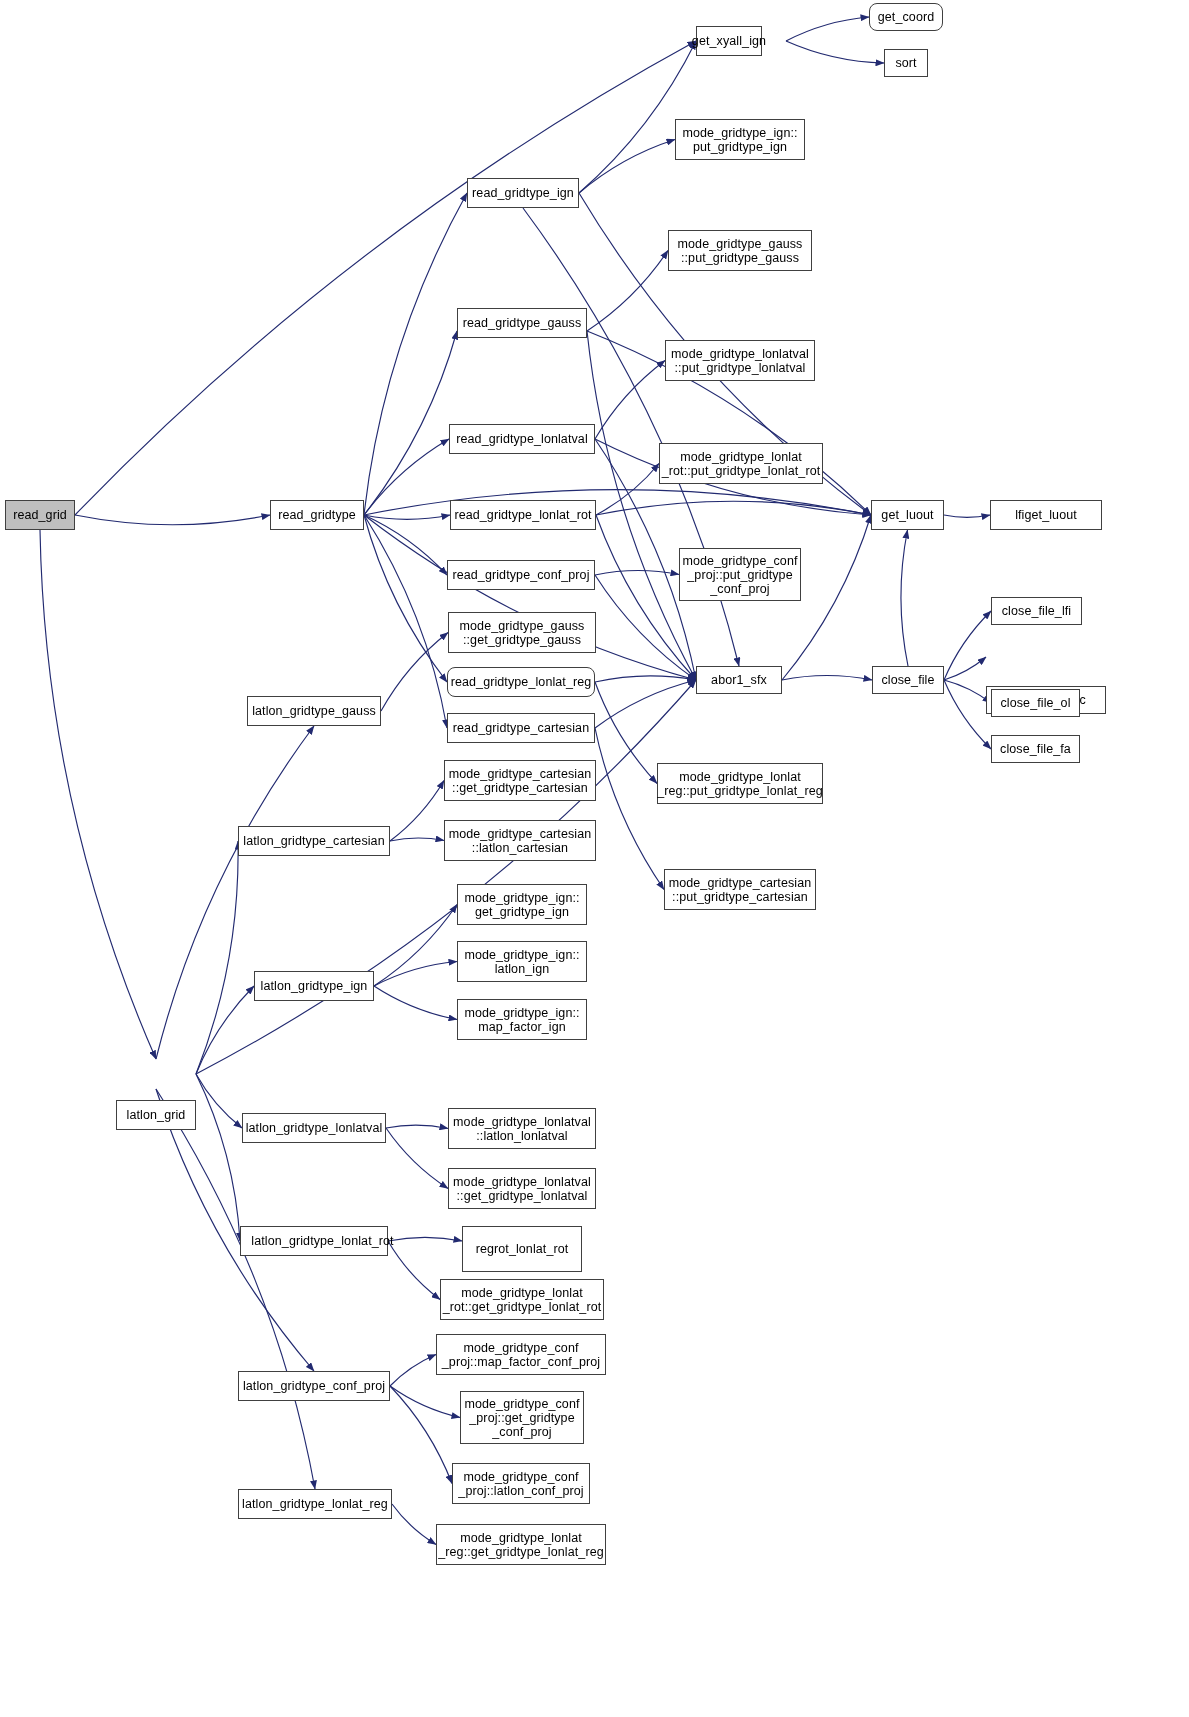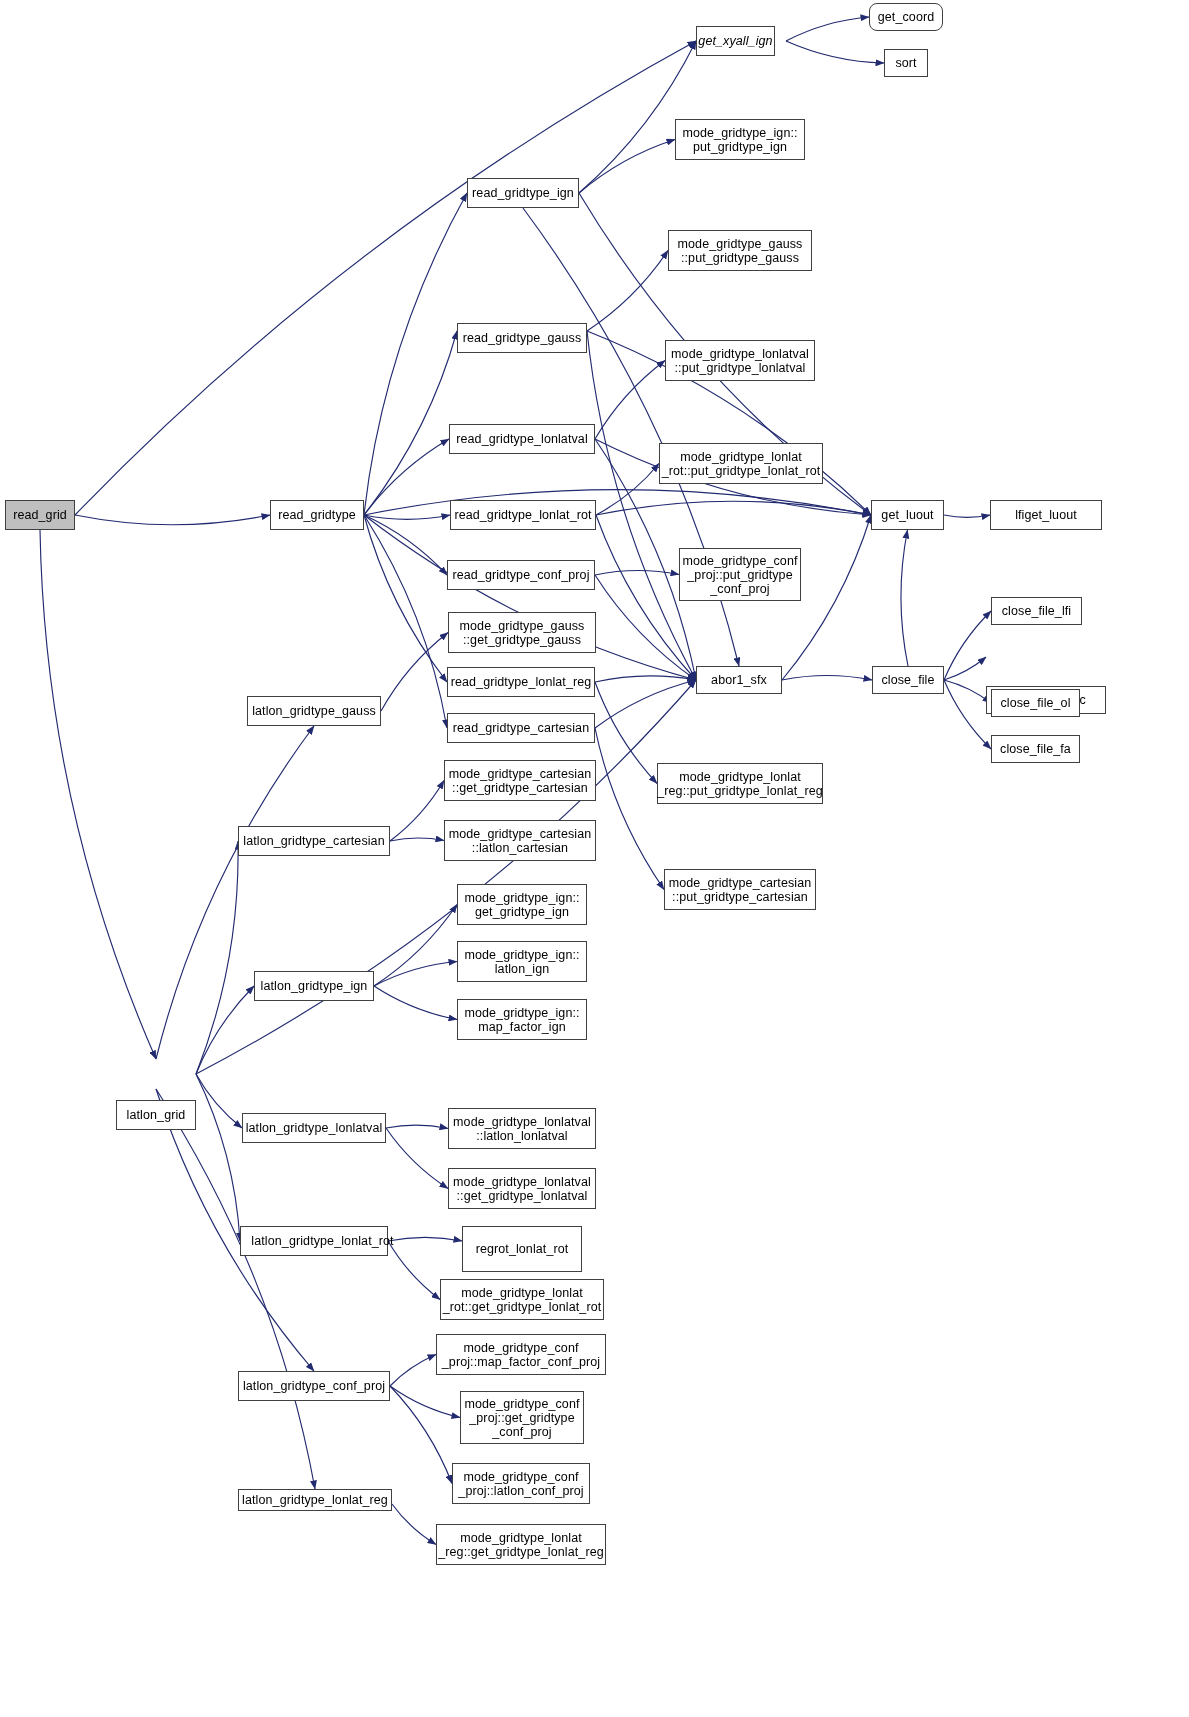--- a/index.html
+++ b/index.html
@@ -89,37 +89,37 @@
   <div id="node-layer">
       <div class="node root" style="left: 5px; top: 500px; width: 70px; height: 30px;">
         <span>read_grid</span>
       </div>
       <div class="node" style="left: 270px; top: 500px; width: 94px; height: 30px; text-align: center;">
         <span>read_gridtype</span>
       </div>
       <div class="node" style="left: 467px; top: 178px; width: 112px; height: 30px;">
         <span>read_gridtype_ign</span>
       </div>
-      <div class="node" style="left: 457px; top: 323px; width: 130px; height: 30px;">
+      <div class="node" style="left: 457px; top: 308px; width: 130px; height: 30px;">
         <span>read_gridtype_gauss</span>
       </div>
       <div class="node" style="left: 449px; top: 424px; width: 146px; height: 30px;">
         <span>read_gridtype_lonlatval</span>
       </div>
       <div class="node" style="left: 450px; top: 500px; width: 146px; height: 30px;">
         <span>read_gridtype_lonlat_rot</span>
       </div>
       <div class="node" style="left: 447px; top: 560px; width: 148px; height: 30px;">
         <span>read_gridtype_conf_proj</span>
       </div>
       <div class="node" style="left: 448px; top: 612px; width: 148px; height: 41px;">
         <span>mode_gridtype_gauss
 ::get_gridtype_gauss</span>
       </div>
-      <div class="node" style="left: 447px; top: 667px; width: 148px; height: 30px;">
+      <div class="node" style="left: 447px; top: 667px; width: 148px; height: 30px; border-radius: 8px;">
         <span>read_gridtype_lonlat_reg</span>
       </div>
       <div class="node" style="left: 447px; top: 713px; width: 148px; height: 30px;">
         <span>read_gridtype_cartesian</span>
       </div>
       <div class="node" style="left: 444px; top: 760px; width: 152px; height: 41px;">
         <span>mode_gridtype_cartesian
 ::get_gridtype_cartesian</span>
       </div>
       <div class="node" style="left: 444px; top: 820px; width: 152px; height: 41px;">
@@ -131,21 +131,21 @@
 get_gridtype_ign</span>
       </div>
       <div class="node" style="left: 457px; top: 941px; width: 130px; height: 41px;">
         <span>mode_gridtype_ign::
 latlon_ign</span>
       </div>
       <div class="node" style="left: 457px; top: 999px; width: 130px; height: 41px;">
         <span>mode_gridtype_ign::
 map_factor_ign</span>
       </div>
-      <div class="node" style="left: 696px; top: 26px; width: 79px; height: 30px; font-style: italic;">
+      <div class="node" style="left: 696px; top: 26px; width: 66px; height: 30px;">
         <span>get_xyall_ign</span>
       </div>
       <div class="node" style="left: 869px; top: 3px; width: 74px; height: 28px; border-radius: 8px;">
         <span>get_coord</span>
       </div>
       <div class="node" style="left: 884px; top: 49px; width: 44px; height: 28px;">
         <span>sort</span>
       </div>
       <div class="node" style="left: 675px; top: 119px; width: 130px; height: 41px;">
         <span>mode_gridtype_ign::
@@ -242,21 +242,21 @@
       </div>
       <div class="node" style="left: 460px; top: 1391px; width: 124px; height: 53px;">
         <span>mode_gridtype_conf
 _proj::get_gridtype
 _conf_proj</span>
       </div>
       <div class="node" style="left: 452px; top: 1463px; width: 138px; height: 41px;">
         <span>mode_gridtype_conf
 _proj::latlon_conf_proj</span>
       </div>
-      <div class="node" style="left: 238px; top: 1489px; width: 154px; height: 22px; align-items: center;">
+      <div class="node" style="left: 238px; top: 1489px; width: 154px; height: 30px; align-items: center;">
         <span>latlon_gridtype_lonlat_reg</span>
       </div>
       <div class="node" style="left: 436px; top: 1524px; width: 170px; height: 41px;">
         <span>mode_gridtype_lonlat
 _reg::get_gridtype_lonlat_reg</span>
       </div>
     </div>
 </div>
 
 </body></html>

